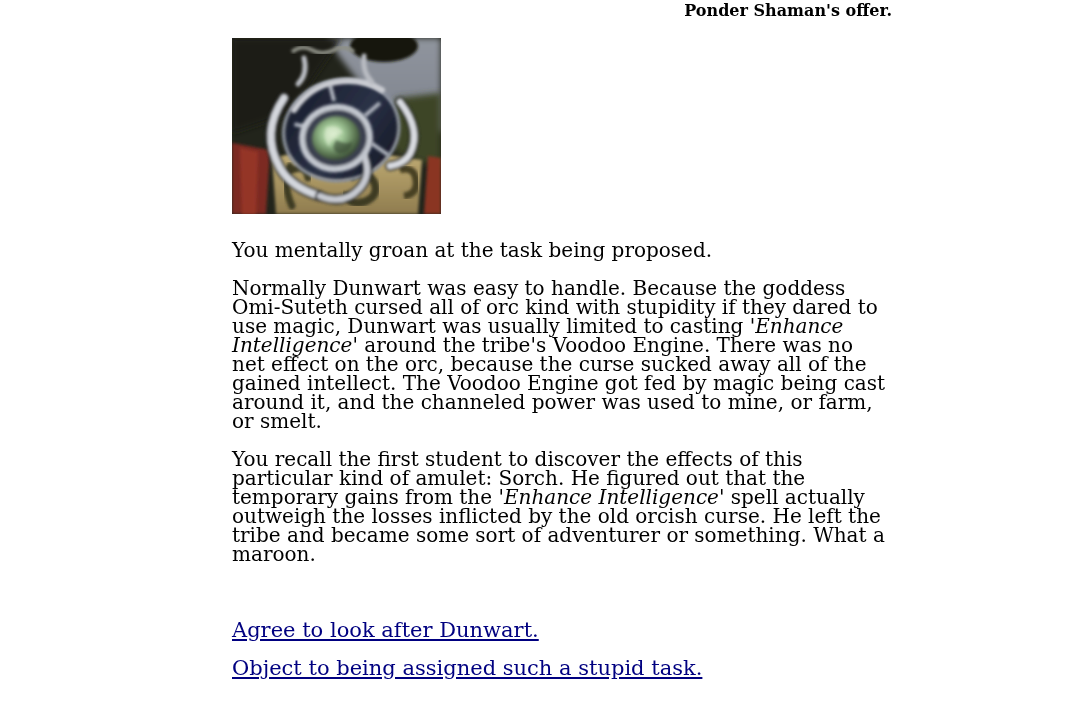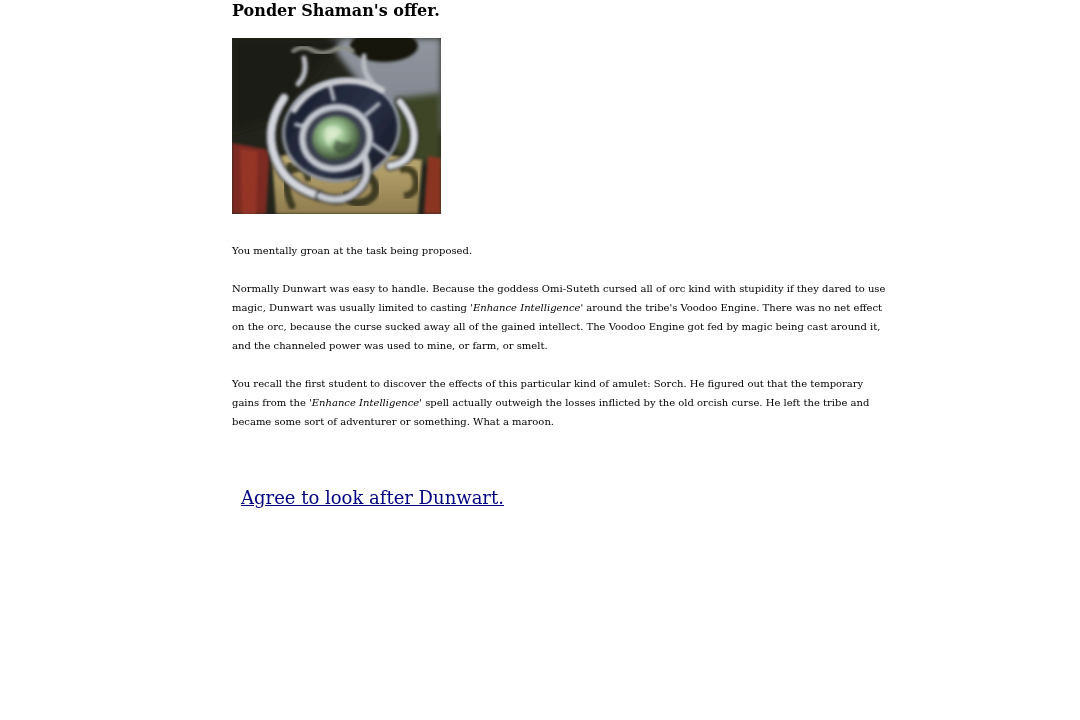--- a/index.html
+++ b/index.html
@@ -19,38 +19,39 @@
     position: absolute;
     left: 232px;
     top: 0;
     width: 660px;
   }
   .title {
     font-weight: bold;
     font-size: 16px;
     line-height: 19px;
     margin: 1px 0 16px 0;
+    text-align: right;
   }
   figure.illustration {
     margin: 18px 0 27px 0;
     width: 209px;
     height: 176px;
     line-height: 0;
   }
   p.story {
-    font-size: 10px;
+    font-size: 20px;
     line-height: 19px;
     margin: 19px 0;
   }
   .em { font-style: italic; }
   .choices { padding-top: 19px; }
   .choices p {
-    font-size: 18px;
+    font-size: 21px;
     line-height: 19px;
-    margin: 19px 9px;
+    margin: 19px 0;
   }
   .choices a {
     color: #000080;
     text-decoration: underline;
     cursor: pointer;
   }
 </style>
 </head>
 <body>
 
@@ -140,17 +141,18 @@
     <p class="story"><span>You mentally groan at the task being proposed.</span></p>
 
     <p class="story"><span>Normally Dunwart was easy to handle. Because the goddess Omi-Suteth cursed all of orc kind with stupidity if they dared to use magic, Dunwart was usually limited to casting </span><span class="em">'Enhance Intelligence'</span><span> around the tribe's Voodoo Engine. There was no net effect on the orc, because the curse sucked away all of the gained intellect. The Voodoo Engine got fed by magic being cast around it, and the channeled power was used to mine, or farm, or smelt.</span></p>
 
 
     <p class="story"><span>You recall the first student to discover the effects of this particular kind of amulet: Sorch. He figured out that the temporary gains from the </span><span class="em">'Enhance Intelligence'</span><span> spell actually outweigh the losses inflicted by the old orcish curse. He left the tribe and became some sort of adventurer or something. What a maroon.</span></p>
 
 
     <div class="choices">
       <p><a href="#">Agree to look after Dunwart.</a></p>
+      <p><a href="#">Object to being assigned such a stupid task.</a></p>
 
     </div>
 
   </div>
 </div>
 
 </body></html>

